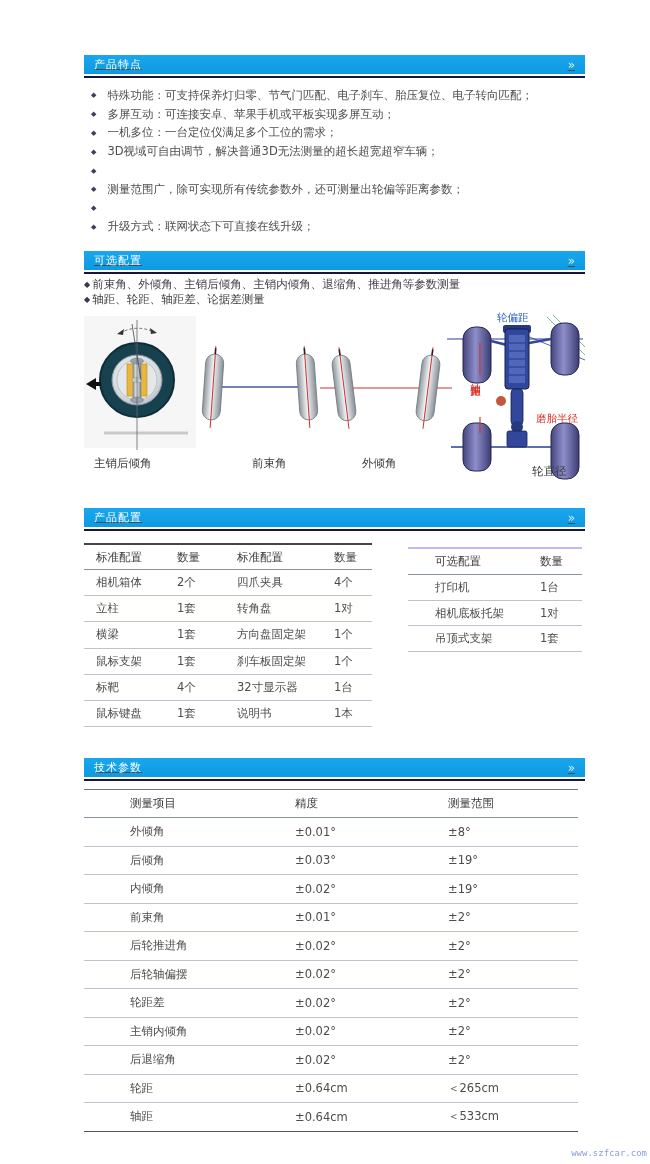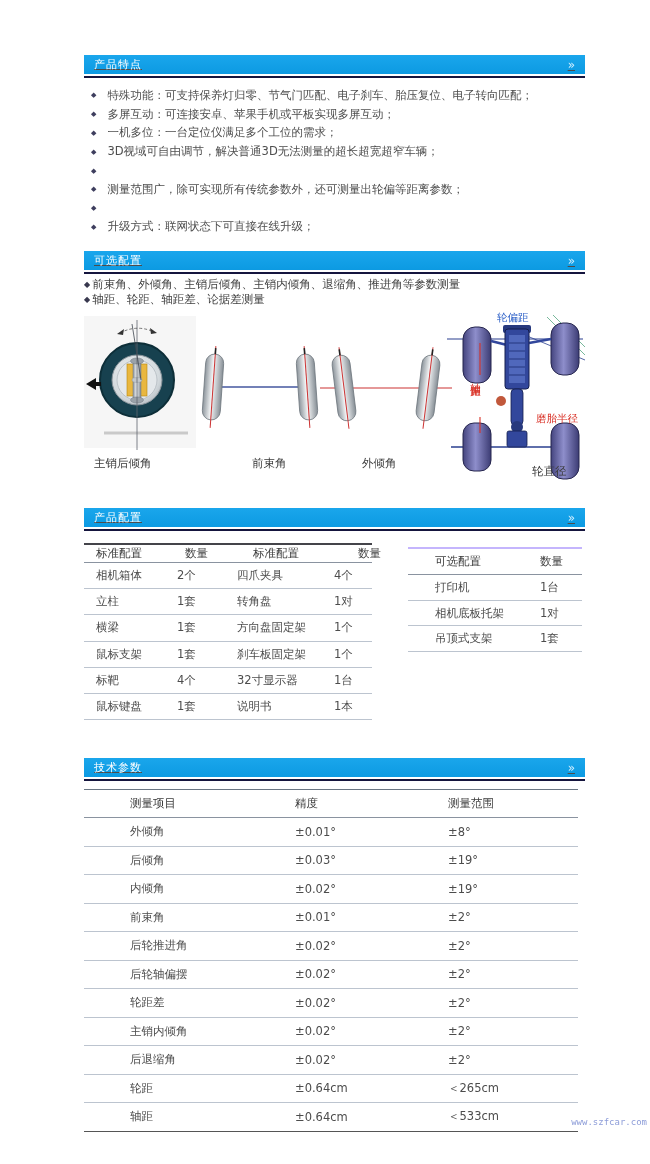--- a/index.html
+++ b/index.html
@@ -27,30 +27,30 @@
   .chassis-label{position:absolute;font-size:10.5px;white-space:nowrap;z-index:3;}
   .lbl-blue{color:#2b5fc7;}
   .lbl-red{color:#d93025;}
   .lbl-vert{writing-mode:vertical-rl;letter-spacing:2px;}
   
   .tbl{position:absolute;box-sizing:border-box;}
   .t-head,.t-row{display:grid;align-items:center;box-sizing:border-box;white-space:nowrap;}
   .t-head{color:#3c3c3c;font-size:11.5px;border-bottom:1px solid #8a93a0;}
   .t-row{color:#4c4c4c;font-size:11.5px;border-bottom:1px solid #bcc4cf;}
   .std-table{left:84px;top:543px;width:288px;border-top:2px solid #44444a;}
-  .std-table .t-head{height:18px;padding-left:12px;grid-template-columns:81px 60px 97px 1fr;gap:8px;}
+  .std-table .t-head{height:25px;padding-left:12px;grid-template-columns:81px 60px 97px 1fr;}
   .std-table .t-row{height:26.2px;padding-left:12px;grid-template-columns:81px 60px 97px 1fr;}
   .opt-table{left:408px;top:547px;width:174px;border-top:2px solid #c4b5fd;}
   .opt-table .t-head{height:26px;padding-left:27px;grid-template-columns:105px 1fr;}
   .opt-table .t-row{height:25.7px;padding-left:27px;grid-template-columns:105px 1fr;}
   .tech-table{left:84px;top:789px;width:494px;border-top:1px solid #6a7683;}
   .tech-table .t-head{height:28px;padding-left:46px;grid-template-columns:165px 153px 1fr;}
   .tech-table .t-row{height:28.5px;padding-left:46px;grid-template-columns:165px 153px 1fr;}
   .tech-table .t-row.last{border-bottom:1.5px solid #555;}
-  .watermark{position:absolute;right:3px;top:1117px;font-family:"DejaVu Sans Mono",monospace;
+  .watermark{position:absolute;right:3px;top:1148px;font-family:"DejaVu Sans Mono",monospace;
              font-size:9px;color:#8c9cd8;}
 </style>
 </head>
 <body>
 
 <div class="page">
 
   <div class="bar" style="top:55px;">
     <span class="bar-title">产品特点</span>
     <span class="bar-more">»</span>

